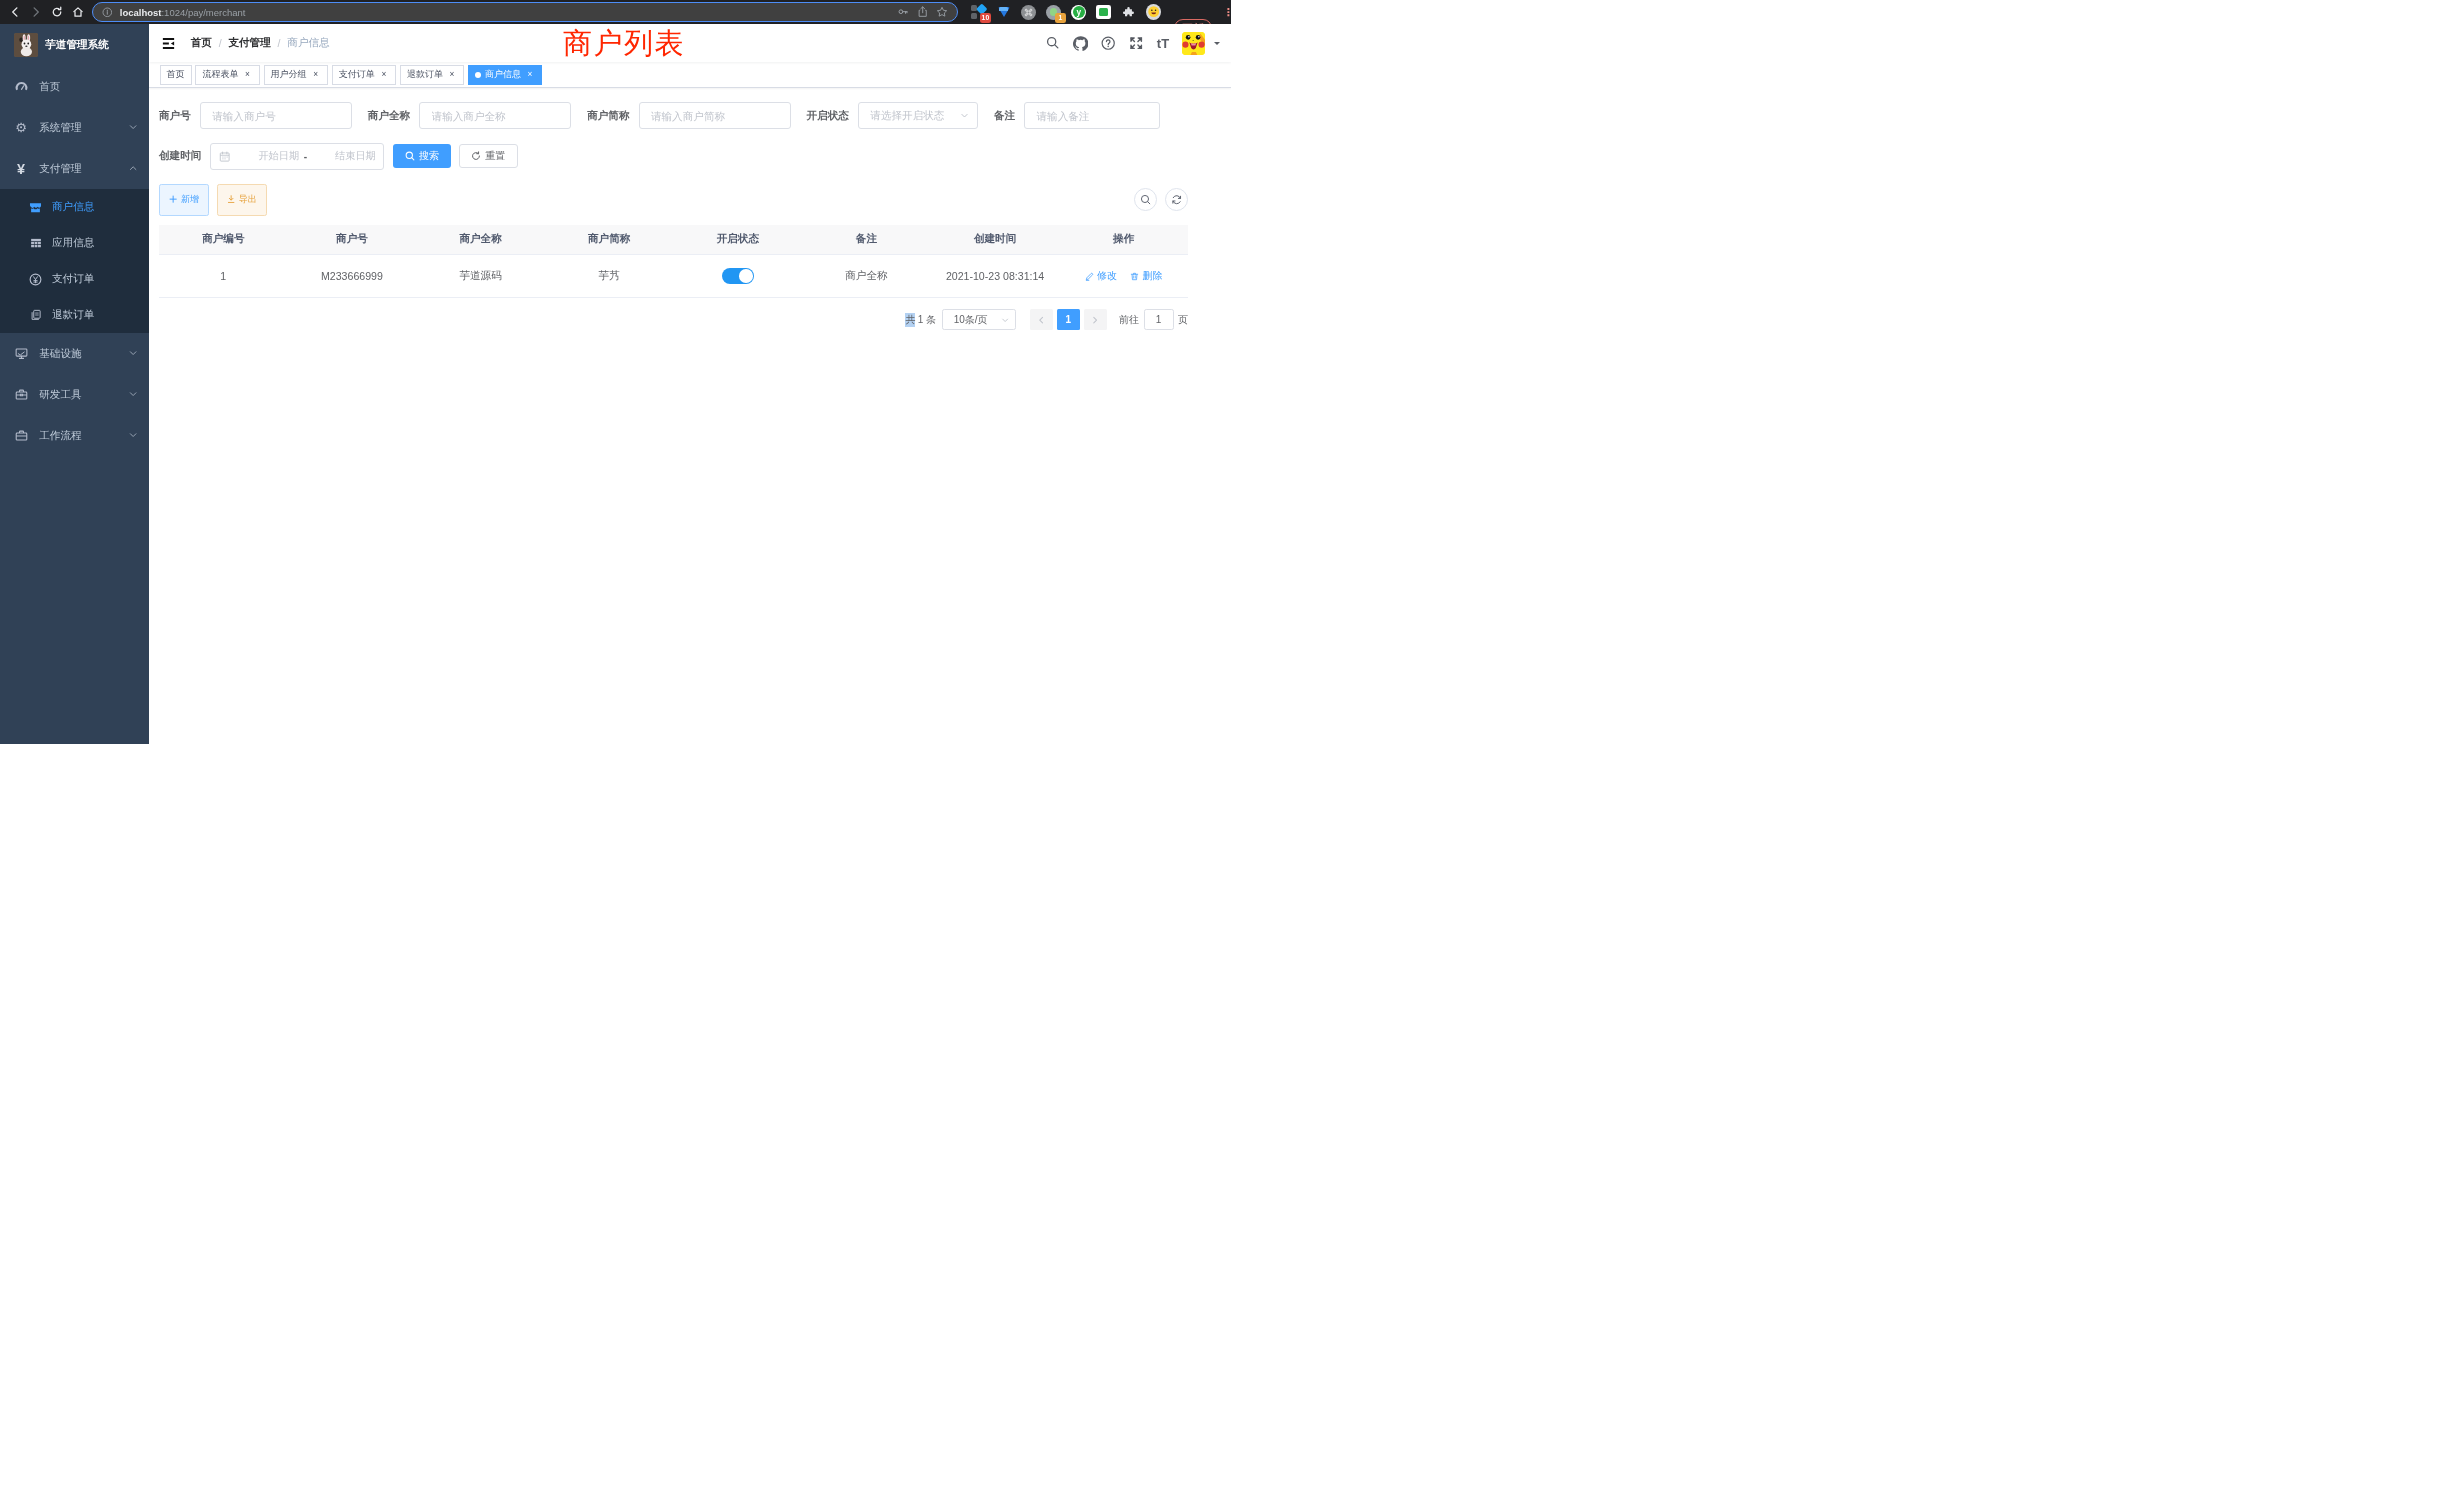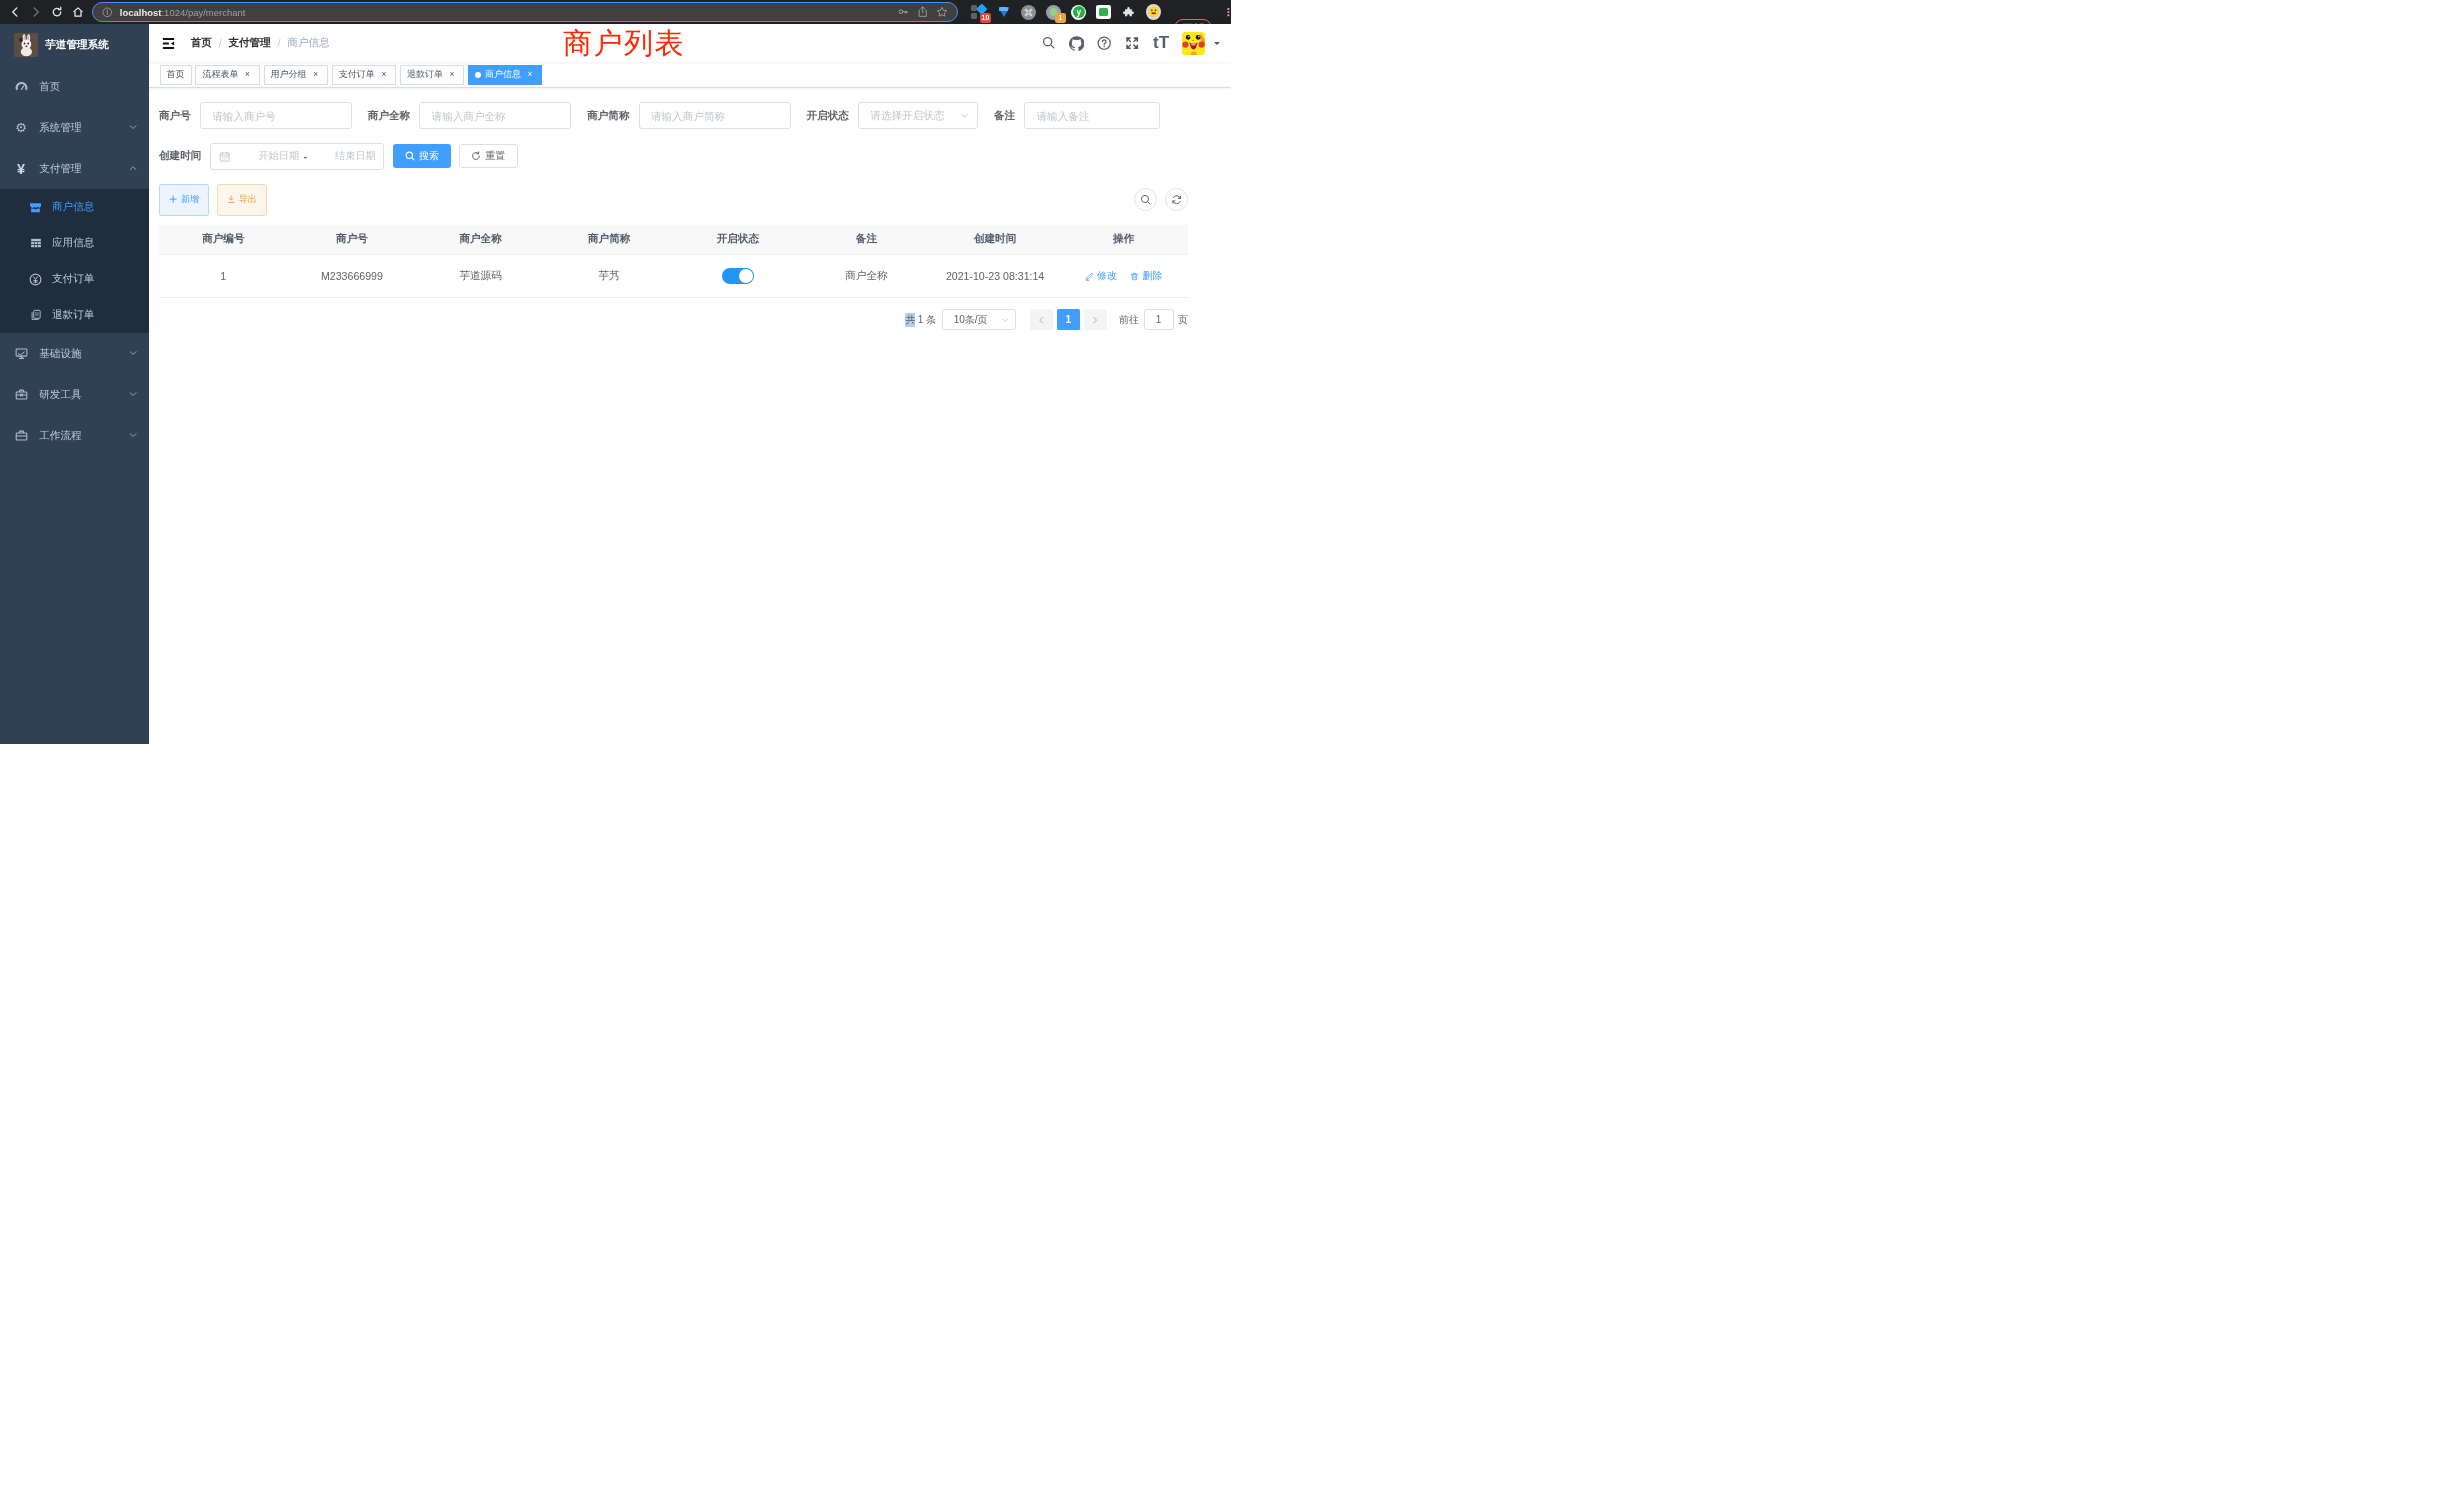--- a/index.html
+++ b/index.html
@@ -82,21 +82,21 @@
     box-shadow:0 0.8px 3px rgba(0,21,41,.08); position:relative; z-index:5; }
   .hamburger { width:16.7px; height:16.7px; display:flex; align-items:center; justify-content:center;
     cursor:pointer; color:#1a1a1a; }
   .breadcrumb { margin-left:13.6px; font-size:10.6px; display:flex; align-items:center; gap:6.8px; }
   .bc-item { color:#303133; font-weight:600; cursor:pointer; }
   .bc-sep { color:#c0c4cc; }
   .bc-item.current { color:#97a8be; font-weight:400; cursor:default; }
   .nav-right { margin-left:auto; display:flex; align-items:center; gap:13px; color:#5a5e66; }
   .nicon { width:15px; height:15px; display:flex; align-items:center; justify-content:center;
     cursor:pointer; }
-  .fontsize-txt { font-size:17px; font-weight:700; color:#5a5e66; cursor:pointer;text-align:right; }
+  .fontsize-txt { font-size:13px; font-weight:700; color:#5a5e66; cursor:pointer;text-align:right; }
   .avatar { width:23px; height:23px; border-radius:3.8px; overflow:hidden; background:#ffe81a;
     cursor:pointer; flex:0 0 auto; }
   .caret-down { width:0; height:0; border:3.4px solid transparent; border-top-color:#5a5e66;
     margin:3.8px 0 0 -4.5px; cursor:pointer; }
 
   .tagbar { height:26px; border-bottom:0.8px solid #d8dce5; box-shadow:0 0.8px 2.3px rgba(0,0,0,.08);
     display:flex; align-items:center; padding:0 10.6px; gap:3.8px; background:#fff; position:relative; z-index:4; }
   .tag { height:20px; padding:0 6px; border:0.8px solid #d8dce5; background:#fff; color:#495060;
     font-size:9px; display:inline-flex; align-items:center; gap:3.8px; cursor:pointer; white-space:nowrap; }
   .tag .close { font-size:8.3px; width:10.6px; height:10.6px; line-height:10px; text-align:center;

